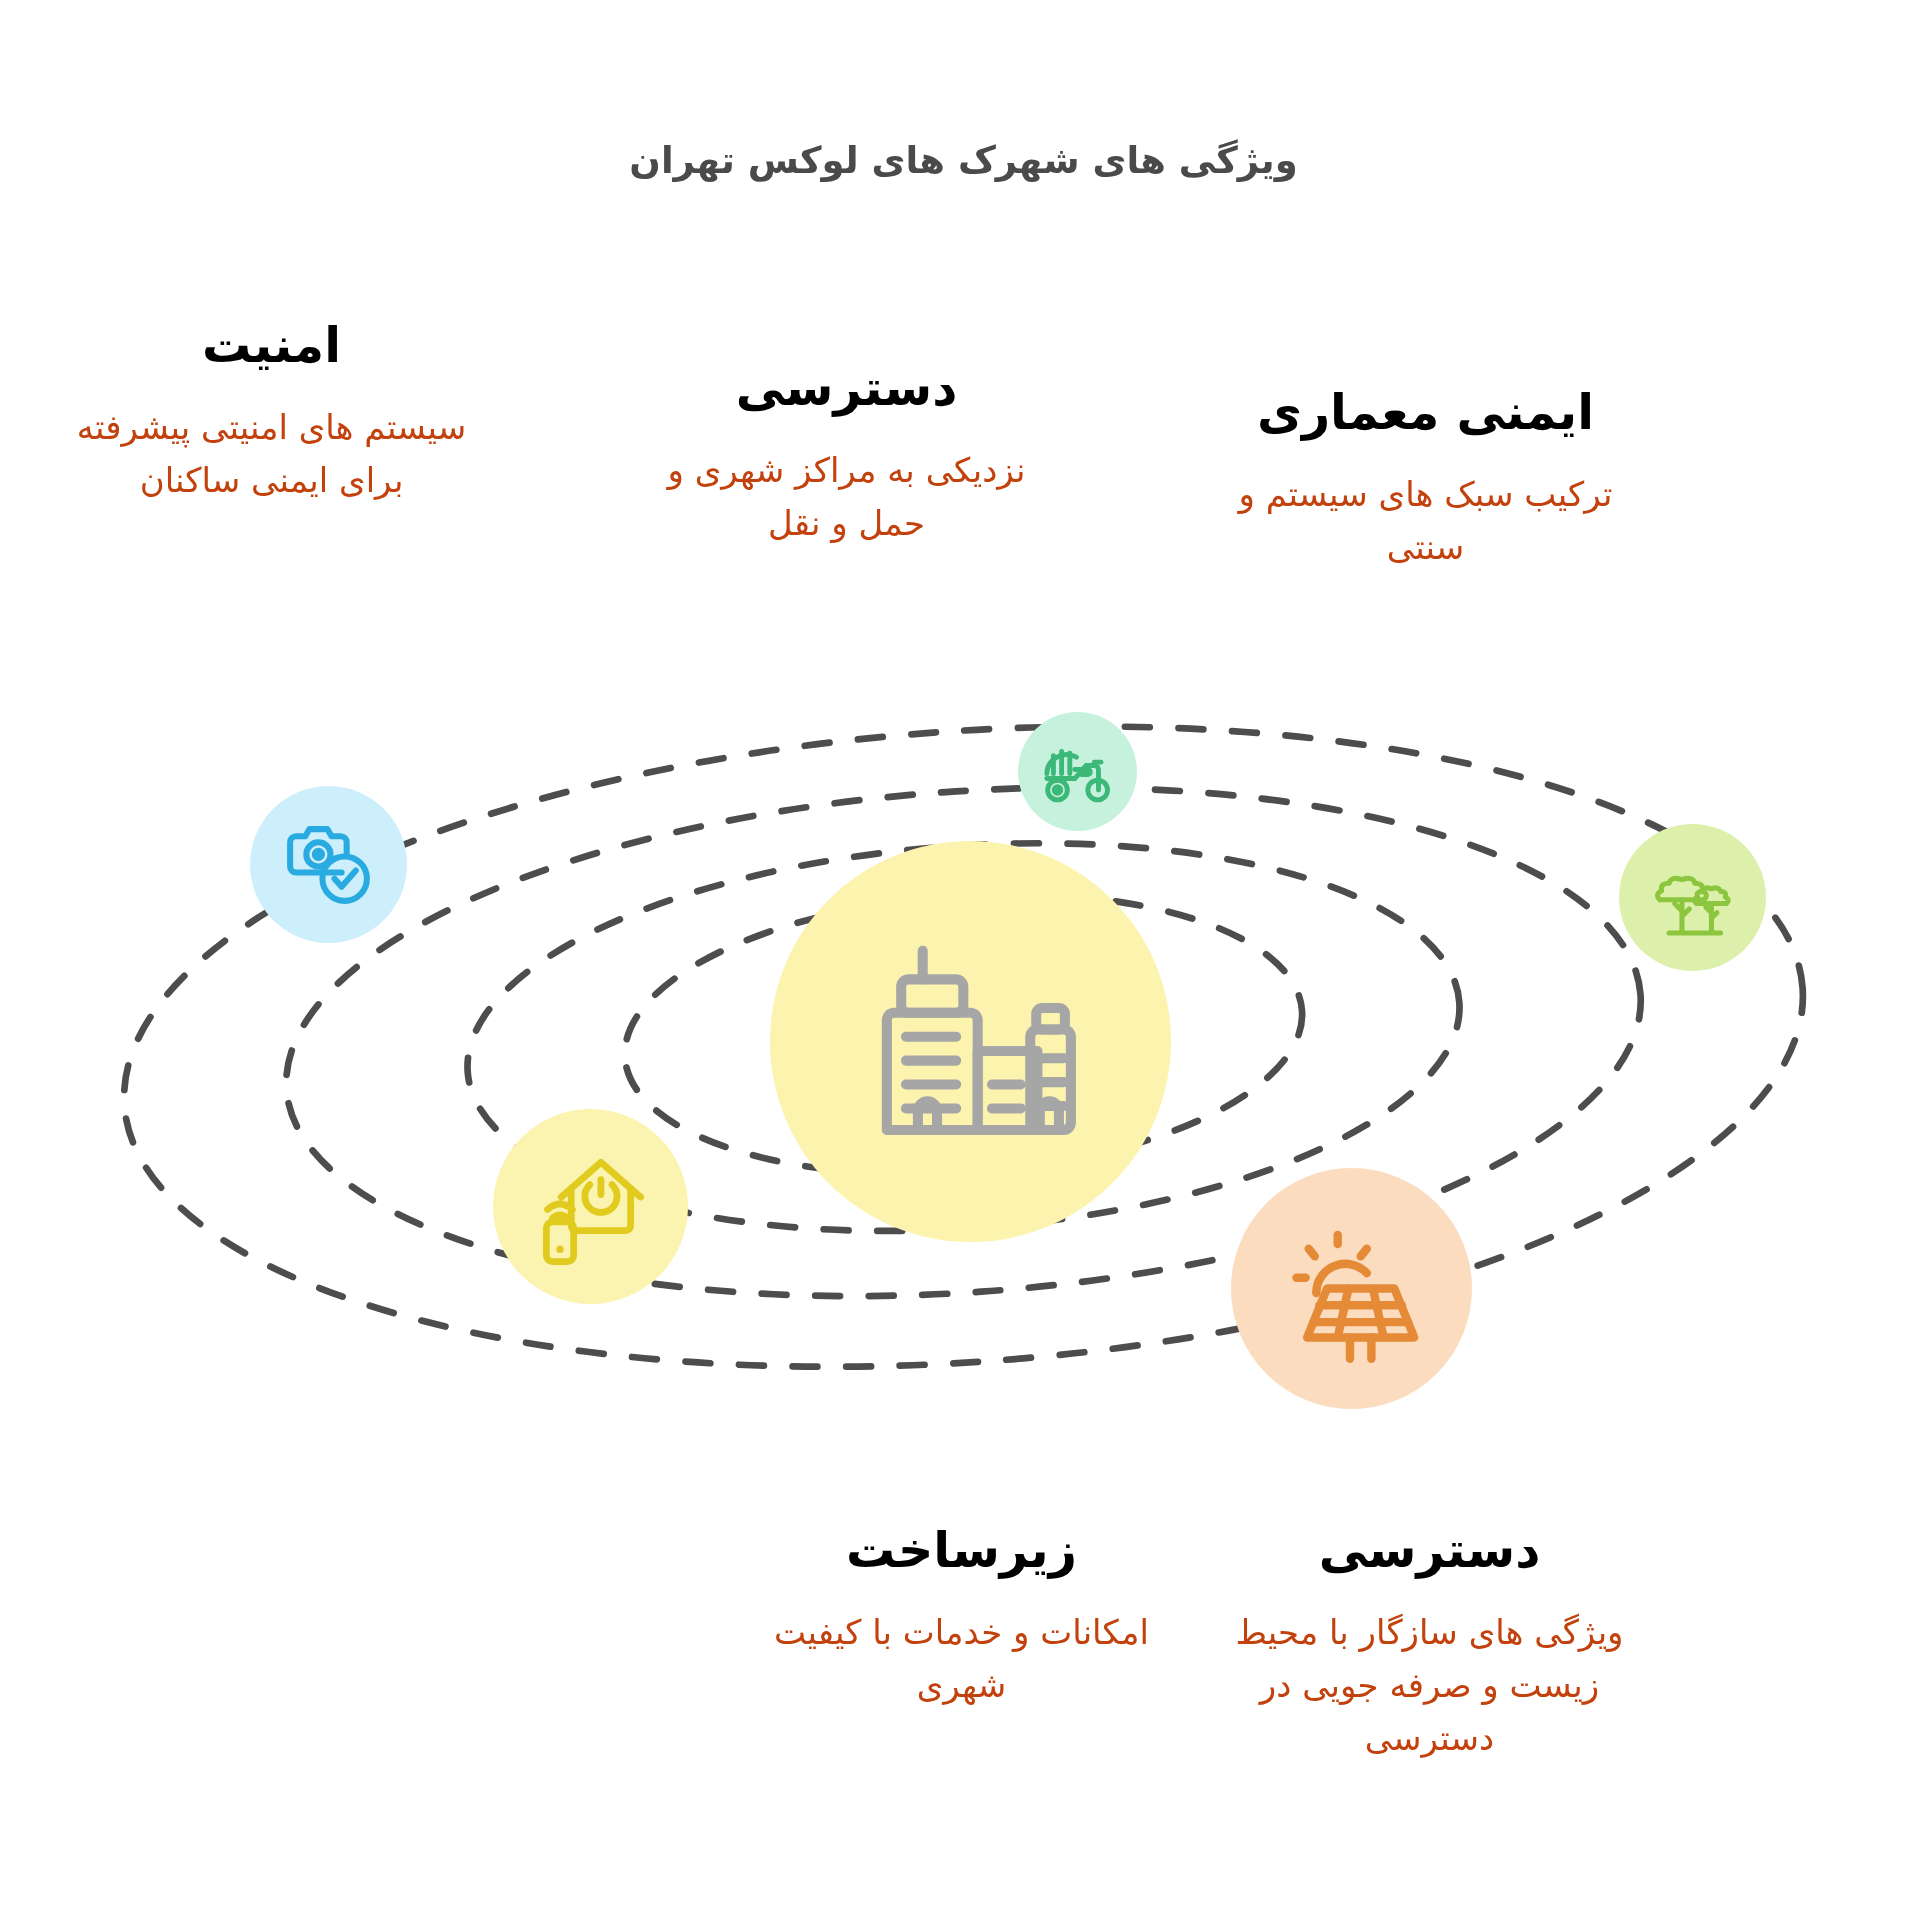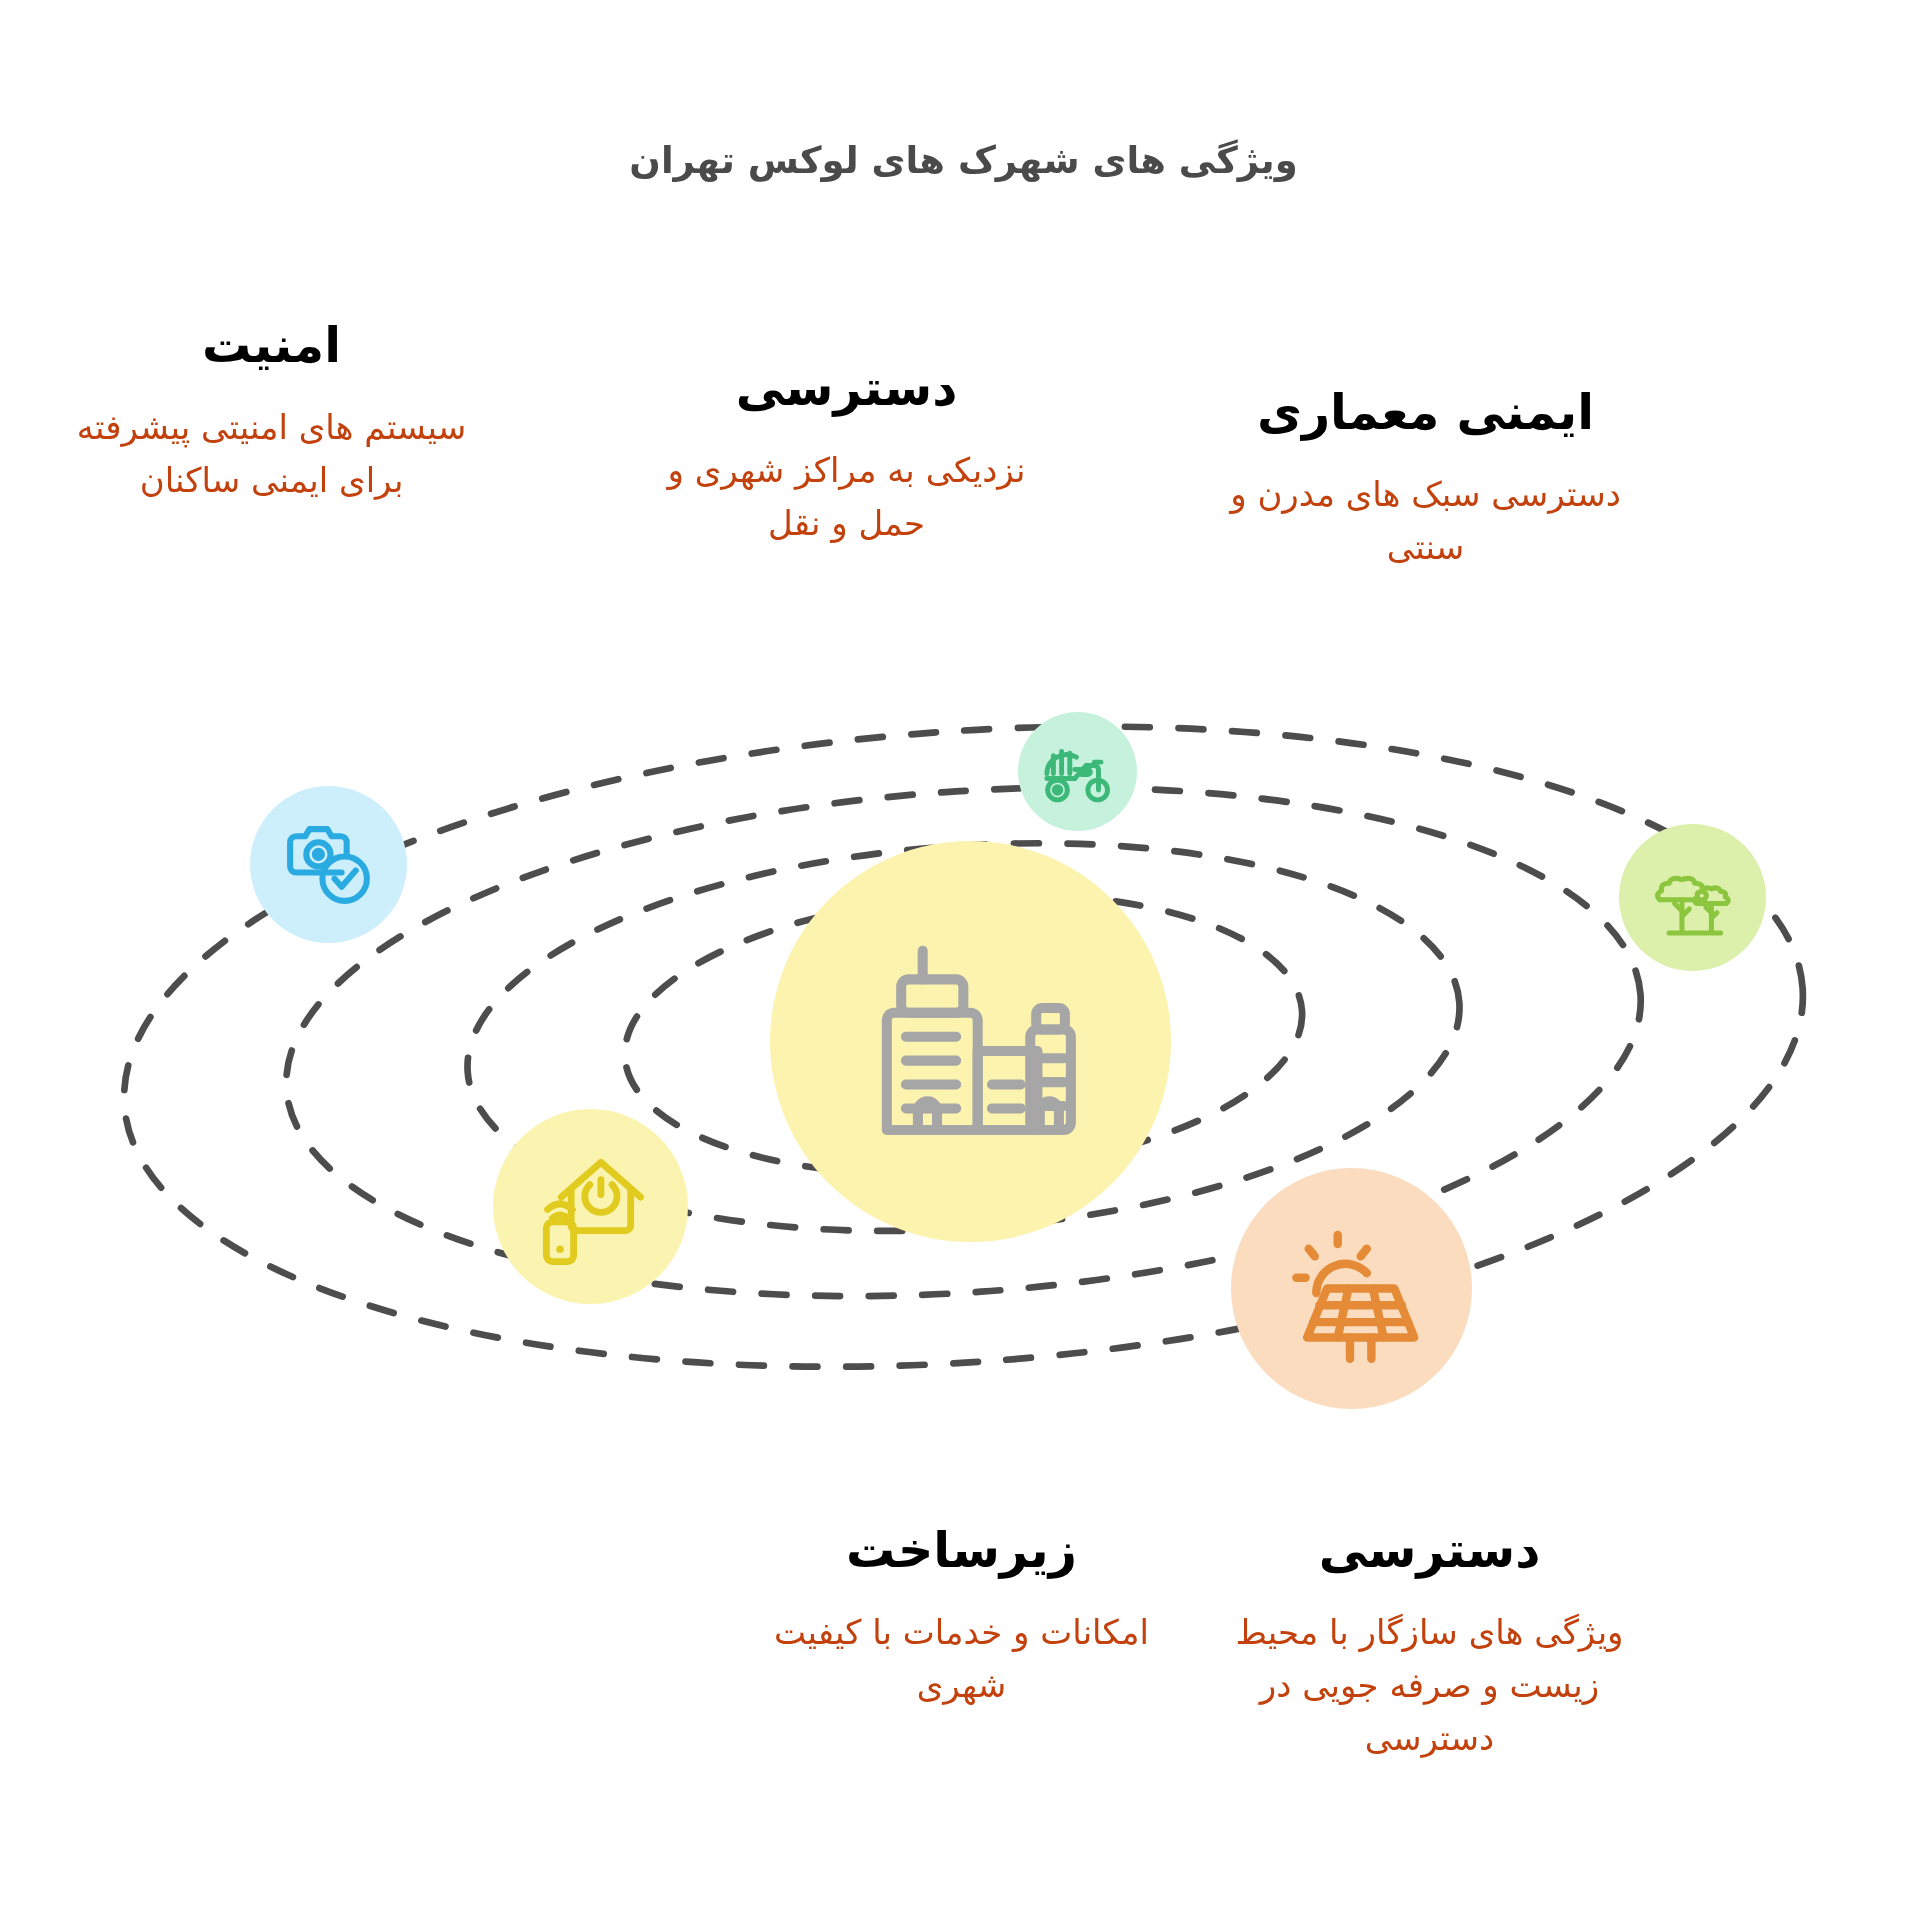--- a/index.html
+++ b/index.html
@@ -168,21 +168,21 @@
     <div class="desc">سیستم های امنیتی پیشرفته برای ایمنی ساکنان</div>
   </div>
 
   <div class="block b-access">
     <div class="head">دسترسی</div>
     <div class="desc">نزدیکی به مراکز شهری و حمل و نقل</div>
   </div>
 
   <div class="block b-arch">
     <div class="head">ایمنی معماری</div>
-    <div class="desc">دسترسی سبک های مدرن و سنتی</div>
+    <div class="desc">ترکیب سبک های سیستم و سنتی</div>
   </div>
 
   <div class="block b-infra">
     <div class="head">زیرساخت</div>
     <div class="desc">امکانات و خدمات با کیفیت شهری</div>
   </div>
 
   <div class="block b-sustain">
     <div class="head">دسترسی</div>
     <div class="desc">ویژگی های سازگار با محیط زیست و صرفه جویی در دسترسی</div>

